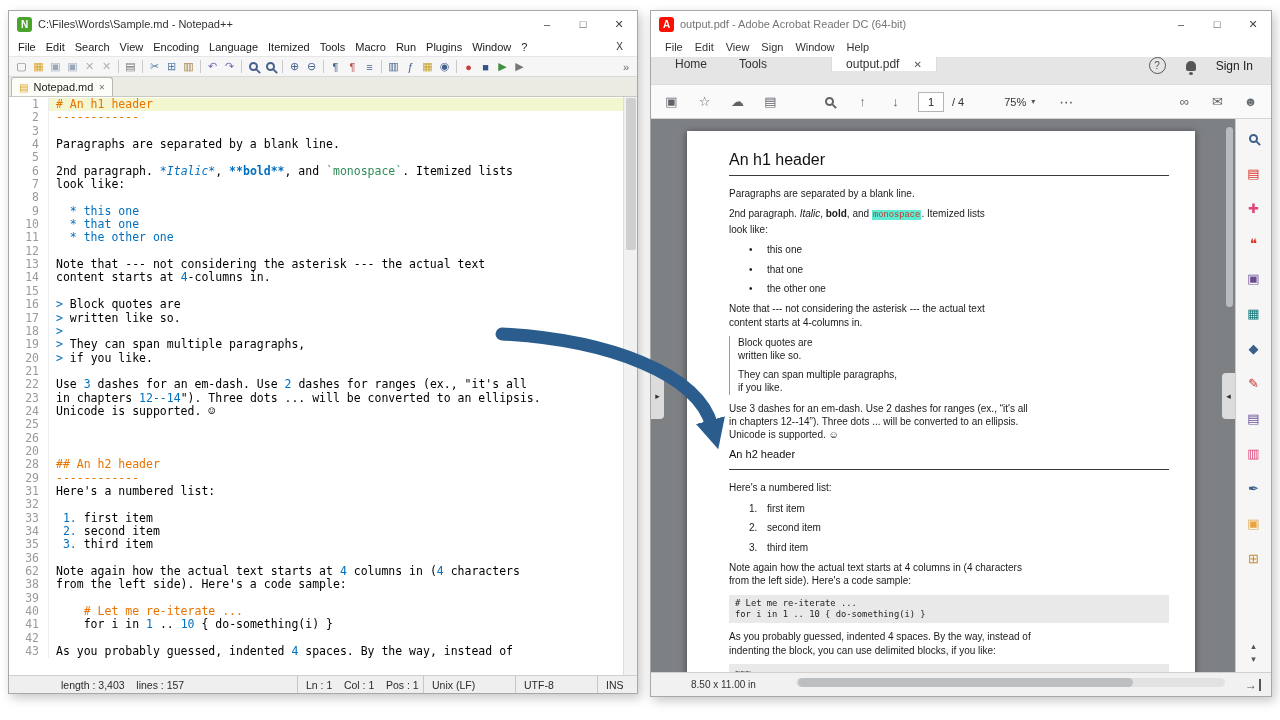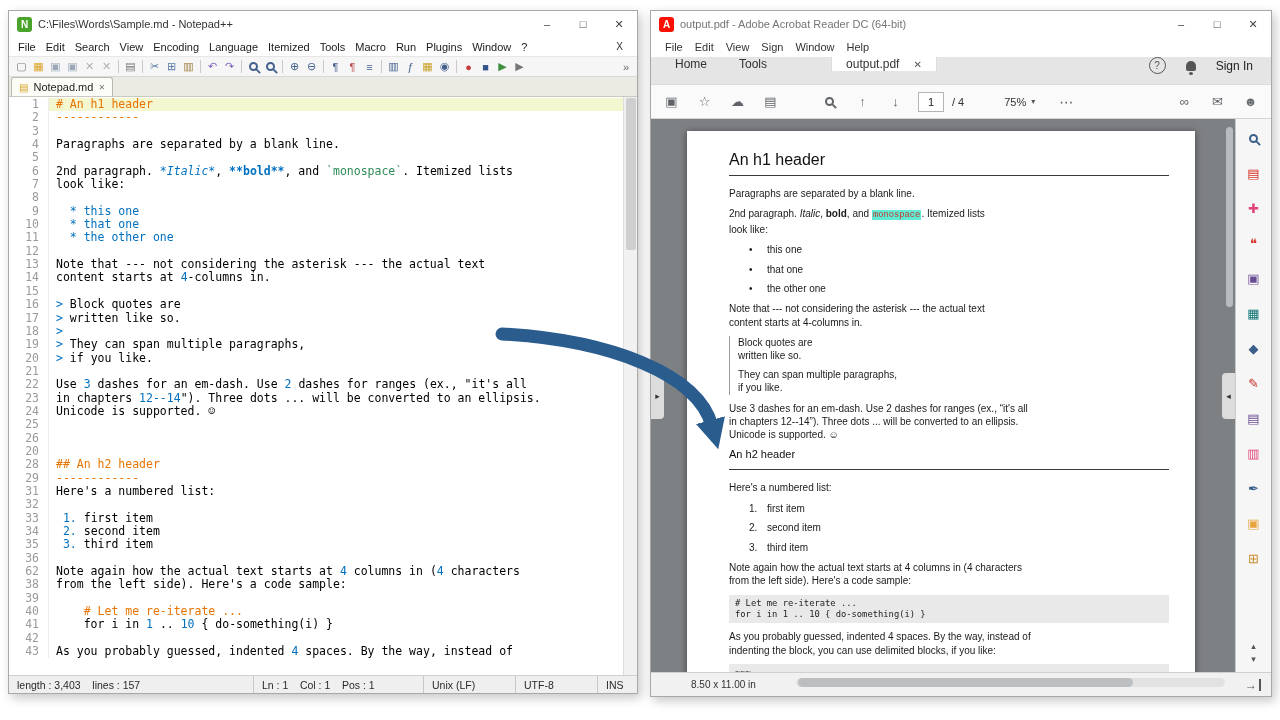--- a/index.html
+++ b/index.html
@@ -47,21 +47,21 @@
   .c-li  { color:#0070c0; }
   .c-it  { color:#0070c0; font-style:italic; }
   .c-b   { color:#0070c0; font-weight:bold; }
   .c-code{ color:#2e8b57; }
   .ed-scroll { position:absolute; top:0; right:0; bottom:0; width:14px; background:#f1f1f1; border-left:1px solid #ddd; }
   .ed-thumb { position:absolute; top:1px; left:2px; width:10px; height:152px; background:#cfcfcf; border-radius:2px; }
 
   .npp-status { position:absolute; bottom:0; left:0; right:0; height:18px; background:#efefef; border-top:1px solid #cfcfcf; display:flex; align-items:center; font-size:10.5px; color:#2a2a2a; }
   .st-cell { padding:0 8px; white-space:pre; overflow:hidden; height:100%; display:flex; align-items:center; }
   .st-cell + .st-cell { border-left:1px solid #c8c8c8; }
-  .st-doc { width:244px; flex:none; }
+  .st-doc { width:244px; flex:none;margin-left:44px; }
   .st-caret { flex:1; }
   .st-eol { width:92px; flex:none; }
   .st-enc { width:82px; flex:none; }
   .st-ins { width:40px; flex:none; }
 
   
   .acr-menubar { height:20px; display:flex; align-items:center; font-size:11px; color:#333; padding-left:8px; }
   .acr-menubar .menu-item { padding:2px 6px; }
 
   .acr-tabbar { height:28px; background:#e5e5e5; display:flex; align-items:flex-start; border-bottom:1px solid #dcdcdc; font-size:12px; color:#333; }

